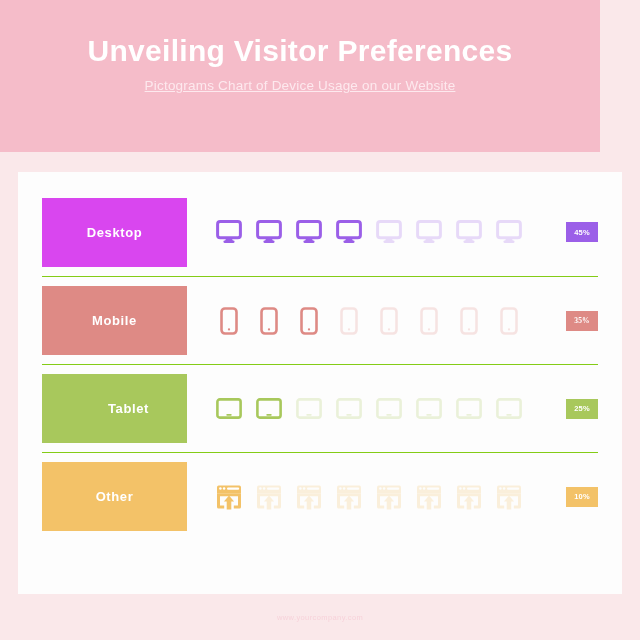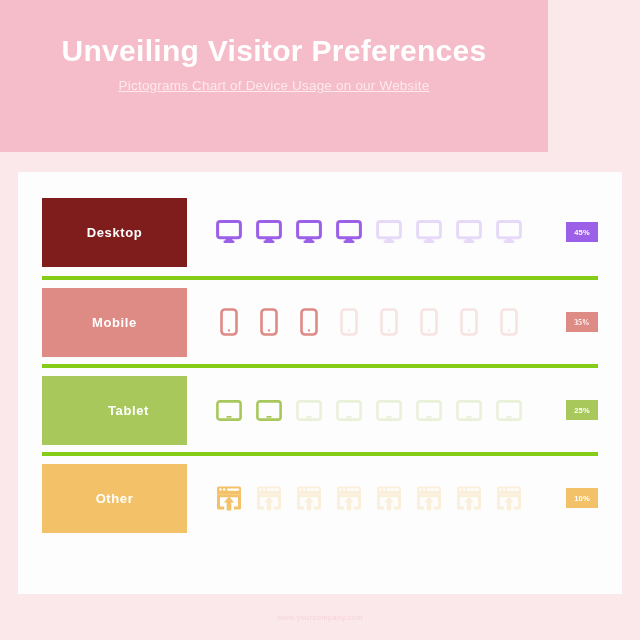--- a/index.html
+++ b/index.html
@@ -12,21 +12,21 @@
   #infographic {
     position: relative;
     width: 640px; height: 640px;
     background: #fae8ea;
   }
 
   
   .header {
     position: absolute;
     left: 0; top: 0;
-    width: 548px; height: 152px;
+    width: 600px; height: 152px;
     background: #f5bcc9;
     text-align: center;
   }
   .header-title {
     margin-top: 34px;
     font-size: 30px;
     font-weight: 700;
     color: #ffffff;
     letter-spacing: 0.3px;
     line-height: 1.1;
@@ -59,21 +59,21 @@
   }
 
   .rows { padding: 16px 24px 0 24px; }
 
   .row {
     display: flex;
     align-items: center;
     height: 88px;
     position: relative;
   }
-  .row + .row { border-top: 4px solid #84cc16; }
+  .row + .row { border-top: 1px solid #84cc16; }
 
   .row-label {
     width: 145px;
     height: 69px;
     flex: 0 0 145px;
     display: flex;
     align-items: center;
     justify-content: center;
     color: #ffffff;
     font-size: 13px;
@@ -132,21 +132,21 @@
 <div id="infographic">
 
   <div class="header">
     <div class="header-title">Unveiling Visitor Preferences</div>
     <div class="header-subtitle">Pictograms Chart of Device Usage on our Website</div>
   </div>
 
   <div class="card">
     <div class="rows" id="rows-container">
         <div class="row">
-          <div class="row-label" style="background: #7f1d1d;">Desktop</div>
+          <div class="row-label" style="background: #d946ef;">Desktop</div>
           <div class="icons">
             <div class="icon-cell">
               <svg width="26" height="24" viewBox="0 0 26 24">
                 <rect x="1.6" y="1.6" width="22.8" height="16.2" rx="2.6" ry="2.6" fill="none" stroke="#9b5fe8" stroke-width="3"></rect>
                 <path d="M10.2 18.2 L15.8 18.2 L17.0 21.0 L9.0 21.0 Z" fill="#9b5fe8"></path>
                 <rect x="7.4" y="20.6" width="11.2" height="2.3" rx="1.15" fill="#9b5fe8"></rect>
               </svg>
             </div>
             <div class="icon-cell">
               <svg width="26" height="24" viewBox="0 0 26 24">

